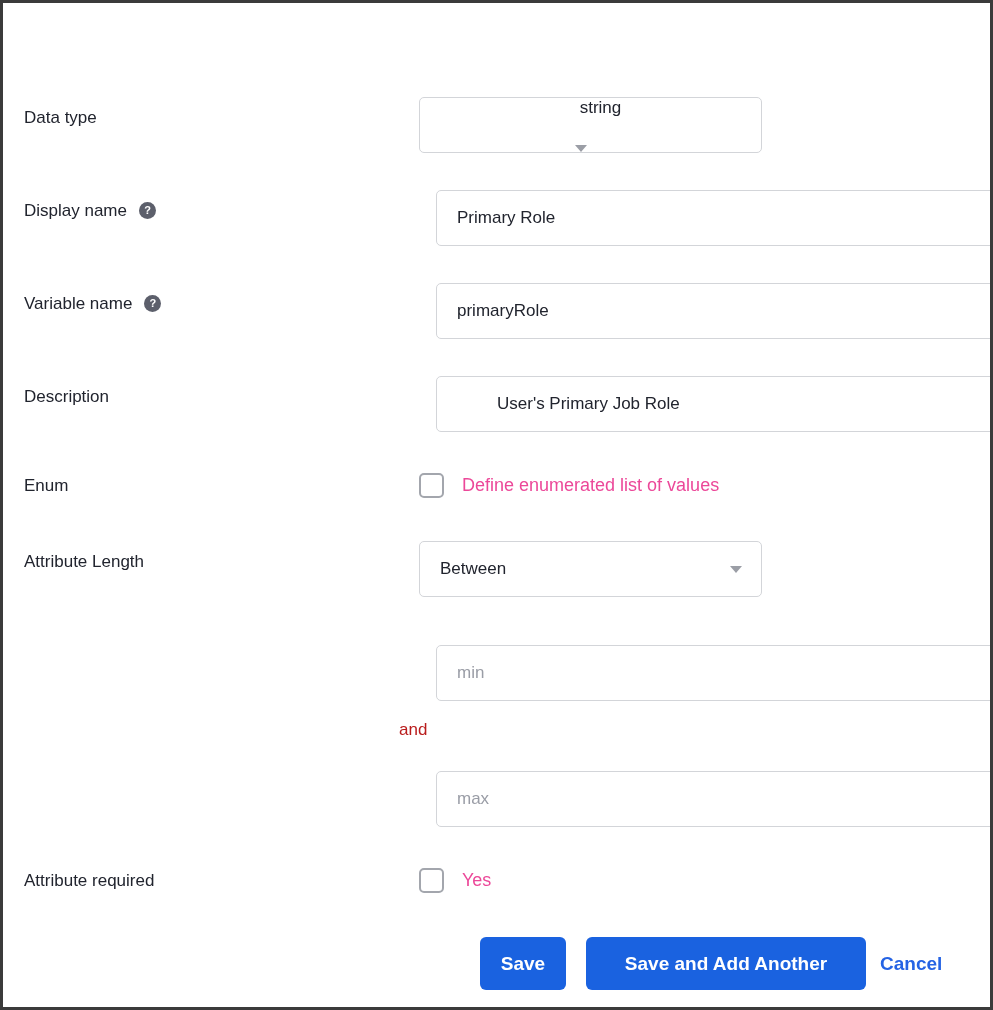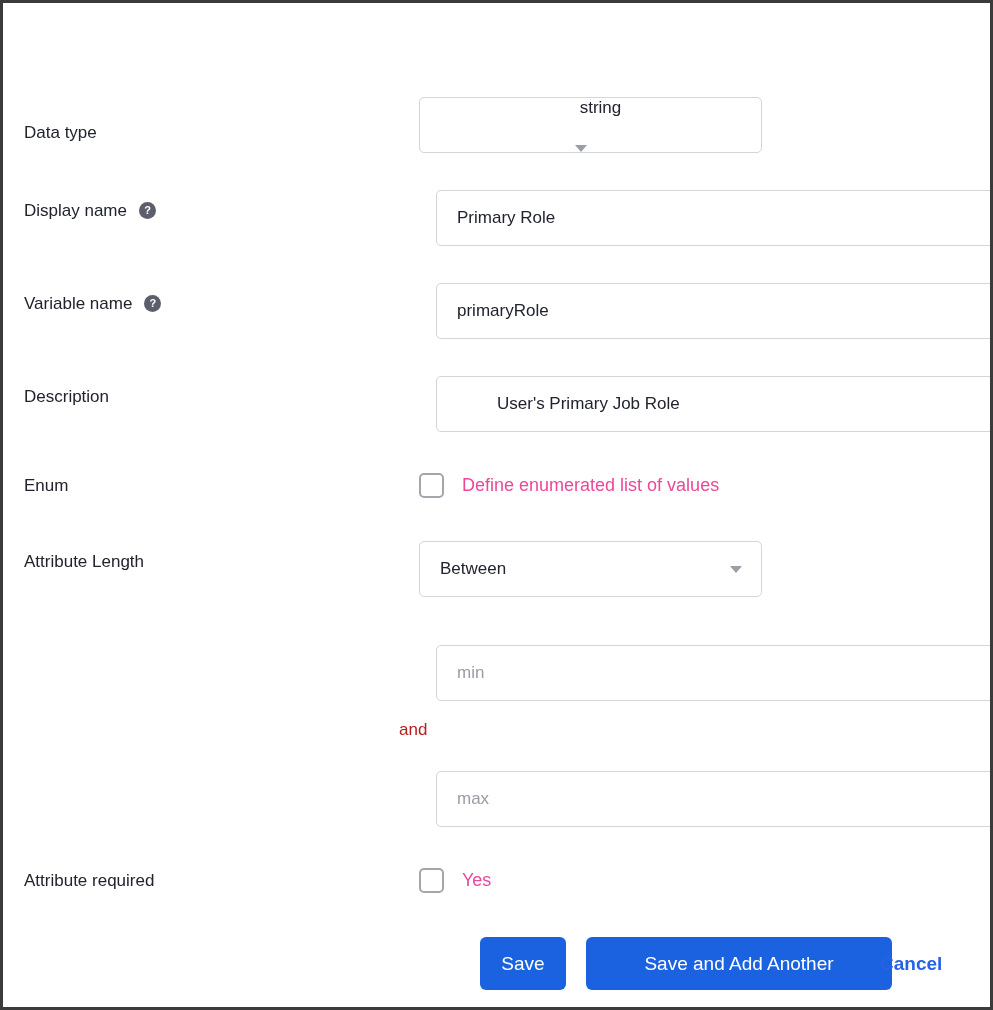--- a/index.html
+++ b/index.html
@@ -148,21 +148,21 @@
   
   .btn {
     position: absolute;
     height: 53px;
     border: none;
     border-radius: 6px;
     background: #1a62e0;
     color: #ffffff;
     font-family: "Liberation Sans", sans-serif;
     font-size: 19px;
-    font-weight: normal;
+    font-weight: bold;
     cursor: pointer;
     display: flex;
     align-items: center;
     justify-content: center;
     padding: 0 34px;
     white-space: nowrap;
   }
   .btn-link {
     position: absolute;
     height: 53px;
@@ -180,21 +180,21 @@
   }
 </style>
 </head>
 <body>
 
 <div class="frame">
   <div class="inner">
 
 
     <div class="row" style="top:94px;">
-      <div class="field-label" style="top:25px;">Data type</div>
+      <div class="field-label" style="top:10px;">Data type</div>
       <div class="control select" style="top:0;flex-direction:column;">
         <span class="value">string</span>
         <span class="caret"></span>
       </div>
     </div>
 
     <div class="row" style="top:187px;">
       <div class="field-label" style="top:10px;">
         <span>Display name</span><span class="help-icon">?</span>
       </div>
@@ -252,18 +252,18 @@
     <div class="row" style="top:867px;">
       <div class="field-label" style="top:0;">Attribute required</div>
       <div class="checkrow" style="left:416px; top:-2px;">
         <span class="checkbox"></span>
         <span class="cb-label">Yes</span>
       </div>
     </div>
 
     <div class="row" style="top:934px;">
       <button class="btn" style="left:477px; width:86px;">Save</button>
-      <button class="btn" style="left:583px; width:306px;">Save and Add Another</button>
+      <button class="btn" style="left:583px; width:280px;">Save and Add Another</button>
       <button class="btn-link" style="left:877px;">Cancel</button>
     </div>
 
   </div>
 </div>
 
 </body></html>

